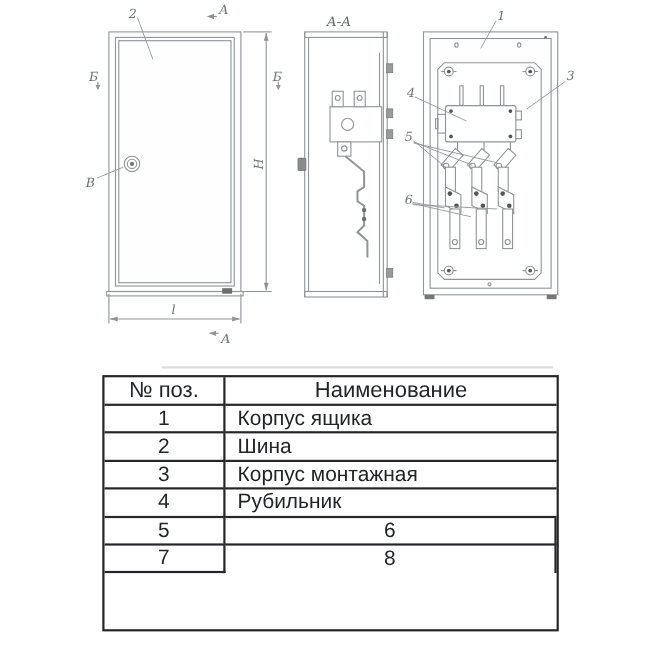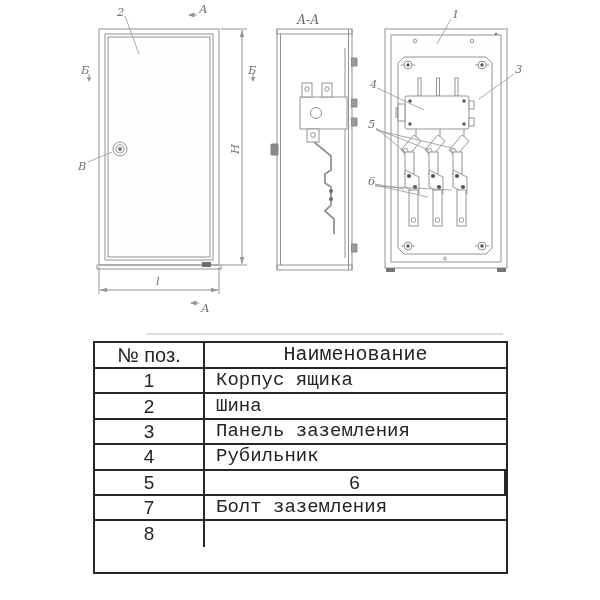--- a/index.html
+++ b/index.html
@@ -20,21 +20,21 @@
   #parts-table{
     position:absolute;left:93px;top:341px;width:411px;height:229px;
     border:2px solid #26262a;display:grid;
     grid-template-columns:110px 1fr;
     grid-template-rows:26px repeat(8,1fr);
     color:#232428;background:#fff;
   }
   .cell{display:flex;align-items:center;box-sizing:border-box;border-bottom:2px solid #26262a;
         font-size:19px;line-height:1;white-space:nowrap;overflow:hidden;}
   .cell.pos{justify-content:center;border-right:2px solid #26262a;}
-  .cell.name{padding-left:11px;font-family:Liberation Mono, monospace;}
+  .cell.name{padding-left:11px;}
   .cell.header{font-size:20px;justify-content:center;padding-left:0;}
   .cell.last{border-bottom:none;}
 </style>
 </head>
 <body>
 
 <div id="stage">
 
   <svg id="drawing" width="600" height="332" viewBox="0 0 600 332">
     <g stroke="#8f9499" stroke-width="1" fill="none">
@@ -254,28 +254,27 @@
     <div class="cell pos header">№ поз.</div>
     <div class="cell name header">Наименование</div>
 
     <div class="cell pos">1</div>
     <div class="cell name">Корпус ящика</div>
 
     <div class="cell pos">2</div>
     <div class="cell name">Шина</div>
 
     <div class="cell pos">3</div>
-    <div class="cell name">Панель заземления</div>
+    <div class="cell name">Корпус монтажная</div>
 
     <div class="cell pos">4</div>
     <div class="cell name">Рубильник</div>
 
     <div class="cell pos">5</div>
 
     <div class="cell pos">6</div>
 
     <div class="cell pos">7</div>
-    <div class="cell name">Болт заземления</div>
 
     <div class="cell pos last">8</div>
   </div>
 
 </div>
 
 </body></html>

